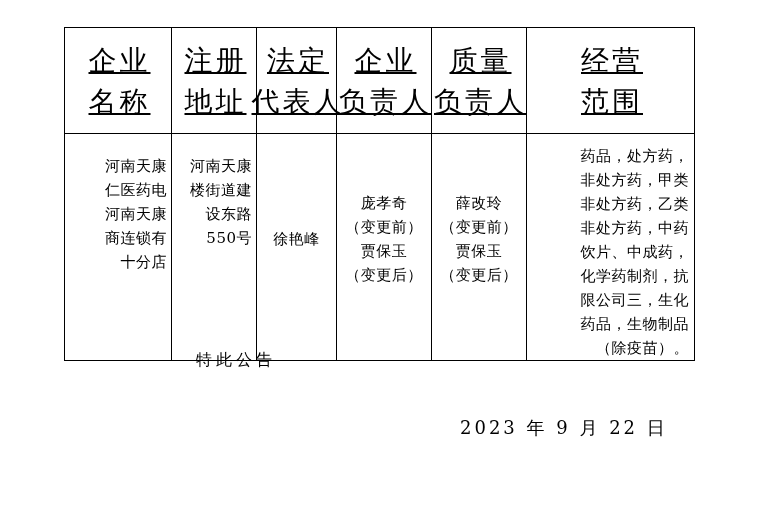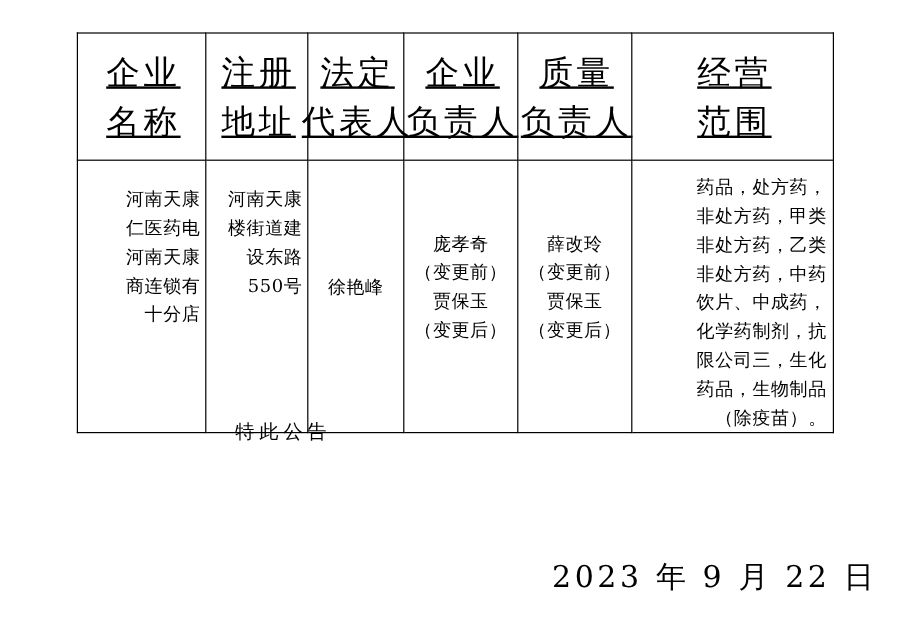--- a/index.html
+++ b/index.html
@@ -100,22 +100,22 @@
     position: absolute;
     left: 148px;
     top: 350px;
     font-size: 16px;
     letter-spacing: 4px;
     margin-left: 48px;
   }
   .date {
     position: absolute;
     left: 460px;
-    top: 464px;
-    font-size: 25px;
+    top: 416px;
+    font-size: 18px;
     letter-spacing: 3px;
     text-align: center;
   }
 </style>
 </head>
 <body>
 
 <div class="page">
 
   <table class="doc-table">

